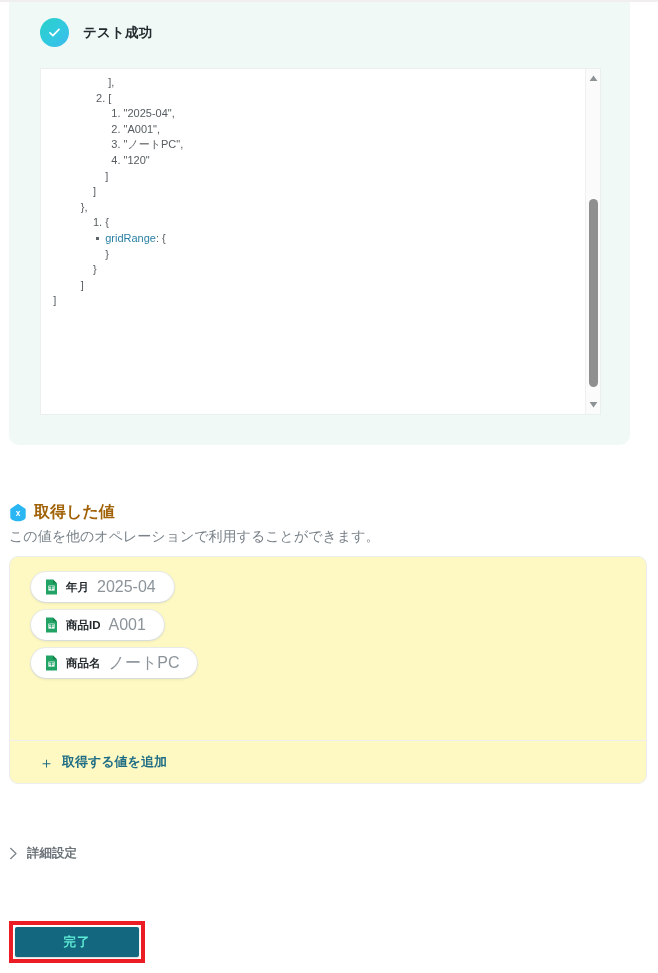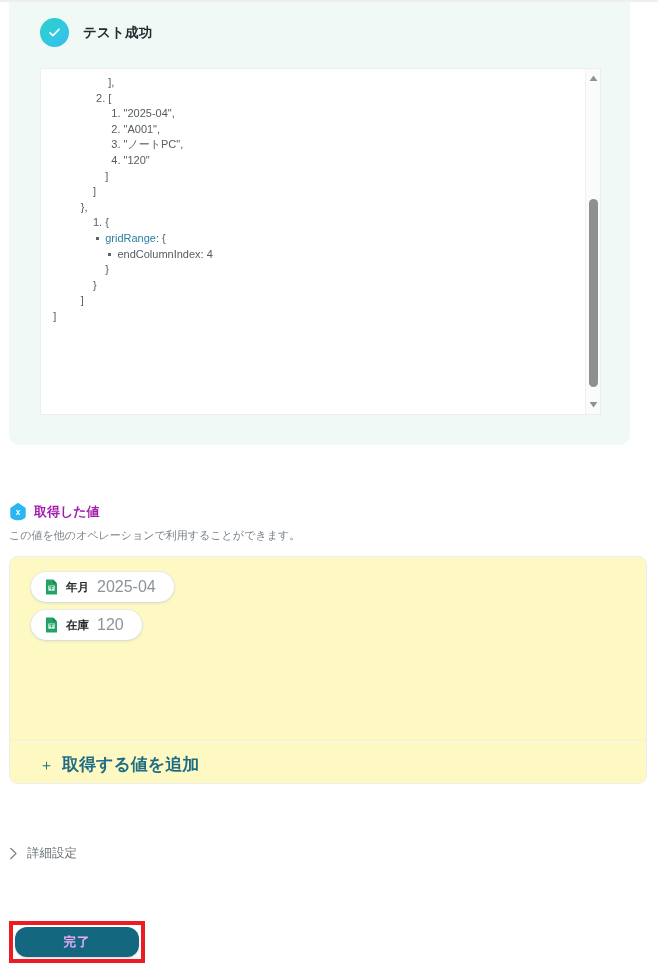--- a/index.html
+++ b/index.html
@@ -129,29 +129,29 @@
   
   .sect-head {
     position: absolute;
     left: 9px; top: 502px;
     display: flex;
     align-items: center;
     gap: 7px;
   }
   .pent-icon { width: 18px; height: 19px; flex: none; display:block; }
   .sect-title {
-    font-size: 13px;
-    font-weight: bold;
-    color: #a21caf;
+    font-size: 16px;
+    font-weight: bold;
+    color: #a16207;
     white-space: nowrap;
   }
   .sect-sub {
     position: absolute;
     left: 9px; top: 528px;
-    font-size: 11px;
+    font-size: 14px;
     color: #79828a;
     white-space: nowrap;
   }
 
   
   .values-card {
     position: absolute;
     left: 9px; top: 556px;
     width: 638px; height: 228px;
     background: #fef9c3;
@@ -201,33 +201,34 @@
     gap: 8px;
     color: #1f6d85;
   }
   .plus-glyph {
     font-size: 15px;
     line-height: 1;
     color: #1f6d85;
     font-weight: 400;
   }
   .add-label {
-    font-size: 17px;
+    font-size: 13px;
     font-weight: bold;
     color: #1f6d85;
     white-space: nowrap;
   }
 
   
   .adv-row {
     position: absolute;
     left: 9px; top: 845px;
     display: flex;
     align-items: center;
     gap: 9px;
+    font-weight: bold;
   }
   .chev { width: 9px; height: 13px; display: block; }
   .adv-label {
     font-size: 12.5px;
     color: #6c7378;
     white-space: nowrap;
   }
 
   
   .done-annot {
@@ -236,22 +237,22 @@
     width: 136px; height: 42px;
     border: 4px solid #ec1c24;
     background: transparent;
   }
   .done-btn {
     position: absolute;
     left: 15px; top: 927px;
     width: 124px; height: 30px;
     background: #136880;
     border: none;
-    border-radius: 12px;
-    color: #f0abfc;
+    border-radius: 2px;
+    color: #5eead4;
     font-family: "Liberation Sans", "DejaVu Sans", sans-serif;
     font-size: 12.5px;
     font-weight: bold;
     letter-spacing: 1px;
     cursor: pointer;
     box-shadow: 0 1px 2px rgba(0,0,0,.18);
   }
   .bottom-shade {
     position: absolute;
     left: 0; top: 908px;
@@ -285,21 +286,20 @@
           <div class="code-line"><span>                  </span><span>2. [</span></div>
           <div class="code-line"><span>                       </span><span>1. "2025-04",</span></div>
           <div class="code-line"><span>                       </span><span>2. "A001",</span></div>
           <div class="code-line"><span>                       </span><span>3. "ノートPC",</span></div>
           <div class="code-line"><span>                       </span><span>4. "120"</span></div>
           <div class="code-line"><span>                     </span><span>]</span></div>
           <div class="code-line"><span>                 </span><span>]</span></div>
           <div class="code-line"><span>             </span><span>},</span></div>
           <div class="code-line"><span>                 </span><span>1. {</span></div>
           <div class="code-line"><span>                     </span><span class="bullet-sq"></span><span class="key">gridRange</span><span>: {</span></div>
-          <div class="code-line"><span>                         </span><span class="bullet-sq"></span><span>endColumnIndex: 4</span></div>
           <div class="code-line"><span>                     </span><span>}</span></div>
           <div class="code-line"><span>                 </span><span>}</span></div>
           <div class="code-line"><span>             </span><span>]</span></div>
           <div class="code-line"><span>    </span><span>]</span></div>
         </div>
 
       <div class="sb">
         <span class="sb-arrow up">
           <svg width="11" height="11" viewBox="0 0 11 11">
             <path d="M5.5 2.6 L9.4 8 L1.6 8 Z" fill="#8d9295"></path>
@@ -346,22 +346,36 @@
           <span>
             <svg class="sheet-icon" viewBox="0 0 13 16">
   <path d="M1 0.6 h7 l4 3.8 v11 h-11 z" fill="#21a366"></path>
   <path d="M8 0.6 l4 3.8 h-4 z" fill="#188348"></path>
   <rect x="3.4" y="6.6" width="6.2" height="5" fill="#ffffff"></rect>
   <rect x="4.1" y="7.3" width="4.8" height="0.8" fill="#21a366"></rect>
   <rect x="4.1" y="8.7" width="4.8" height="0.8" fill="#21a366"></rect>
   <rect x="6.1" y="7.0" width="0.7" height="4.2" fill="#21a366"></rect>
 </svg>
           </span>
-          <span class="chip-label">在庫</span>
-          <span class="chip-value">120</span>
+          <span class="chip-label">商品ID</span>
+          <span class="chip-value">A001</span>
+        </div>
+        <div class="chip">
+          <span>
+            <svg class="sheet-icon" viewBox="0 0 13 16">
+  <path d="M1 0.6 h7 l4 3.8 v11 h-11 z" fill="#21a366"></path>
+  <path d="M8 0.6 l4 3.8 h-4 z" fill="#188348"></path>
+  <rect x="3.4" y="6.6" width="6.2" height="5" fill="#ffffff"></rect>
+  <rect x="4.1" y="7.3" width="4.8" height="0.8" fill="#21a366"></rect>
+  <rect x="4.1" y="8.7" width="4.8" height="0.8" fill="#21a366"></rect>
+  <rect x="6.1" y="7.0" width="0.7" height="4.2" fill="#21a366"></rect>
+</svg>
+          </span>
+          <span class="chip-label">商品名</span>
+          <span class="chip-value">ノートPC</span>
         </div>
       </div>
 
     <div class="card-divider"></div>
 
     <div class="add-row">
       <span class="plus-glyph">＋</span>
       <span class="add-label">取得する値を追加</span>
     </div>
   </div>

